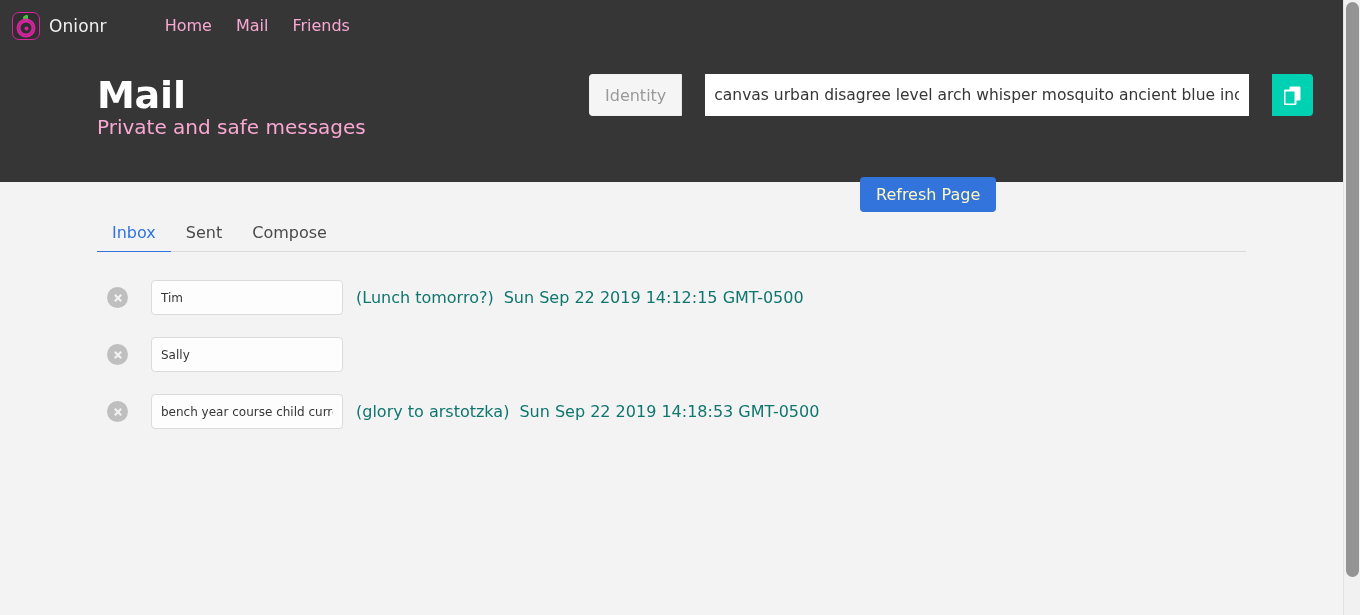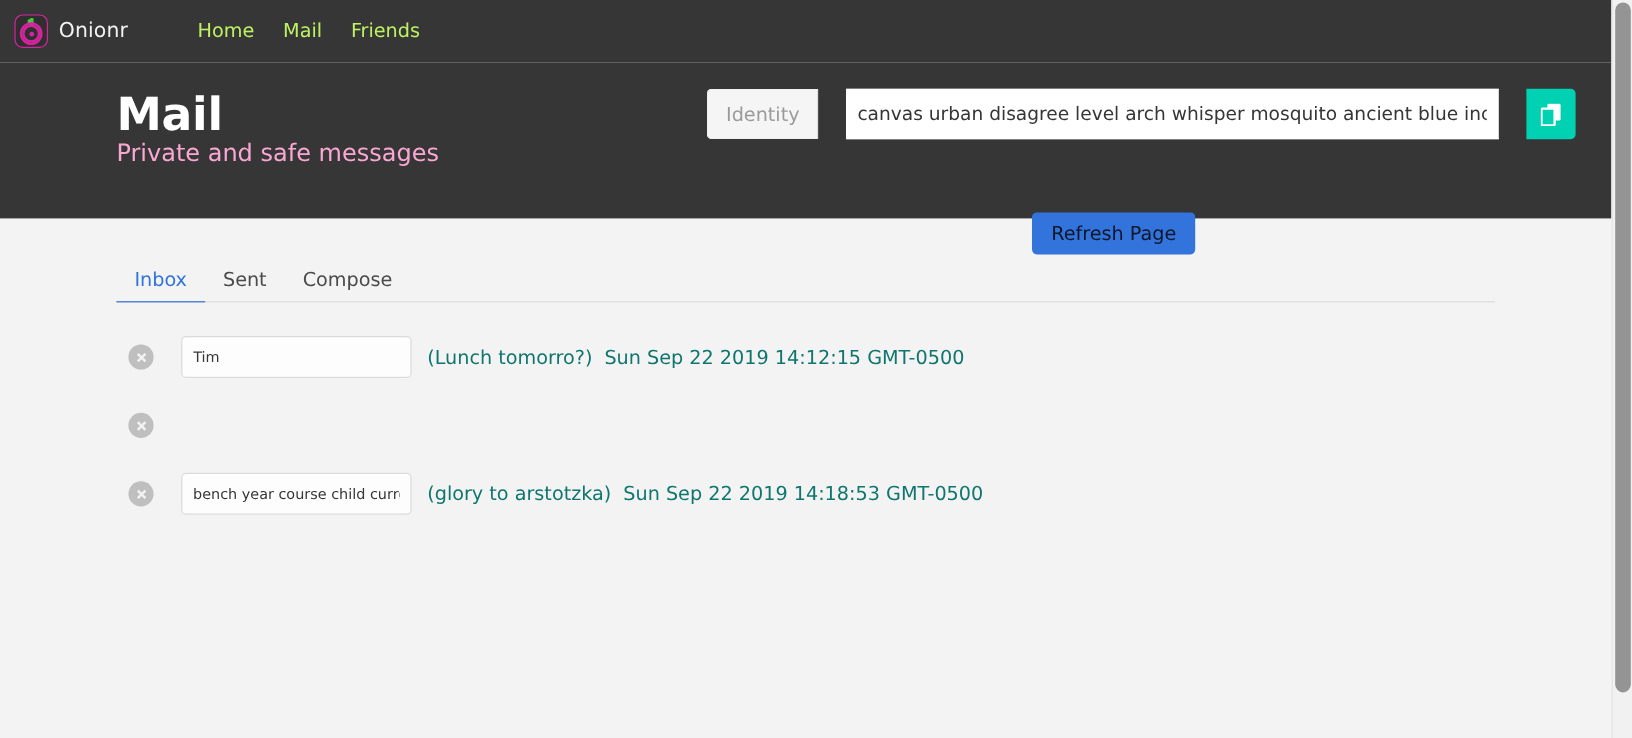--- a/index.html
+++ b/index.html
@@ -109,21 +109,21 @@
     color: #f2f2f2;
     font-size: 17px;
     letter-spacing: .1px;
   }
   .navlinks {
     display: flex;
     align-items: center;
     margin-left: 36px;
   }
   .navlink {
-    color: #bef264;
+    color: #f9a8d4;
     font-size: 16px;
     text-decoration: none;
     padding: 0 12px;
     line-height: 52px;
     cursor: pointer;
   }
 
   
   .hero {
     background: #363636;
@@ -194,21 +194,21 @@
     justify-content: center;
     padding: 0;
   }
   .copy-btn svg { display: block; }
 
   .refresh-btn {
     position: absolute;
     left: 860px;
     top: 125px;
     background: #3273dc;
-    color: #0f172a;
+    color: #fef9c3;
     border: none;
     border-radius: 4px;
     font-family: inherit;
     font-size: 16px;
     height: 35px;
     padding: 0 16px;
     cursor: pointer;
     line-height: 1;
   }
 
@@ -373,20 +373,21 @@
         <div class="msg-row">
           <button class="delete-btn"></button>
           <input class="msg-input" type="text" value="Tim" style="">
           <span class="msg-meta">
             <span class="msg-subject">(Lunch tomorro?)</span><span>Sun Sep 22 2019 14:12:15 GMT-0500</span>
           </span>
         </div>
 
         <div class="msg-row">
           <button class="delete-btn"></button>
+          <input class="msg-input" type="text" value="Sally" style="">
         </div>
 
         <div class="msg-row">
           <button class="delete-btn"></button>
           <input class="msg-input" type="text" value="bench year course child current" style="">
           <span class="msg-meta">
             <span class="msg-subject">(glory to arstotzka)</span><span>Sun Sep 22 2019 14:18:53 GMT-0500</span>
           </span>
         </div>
 

